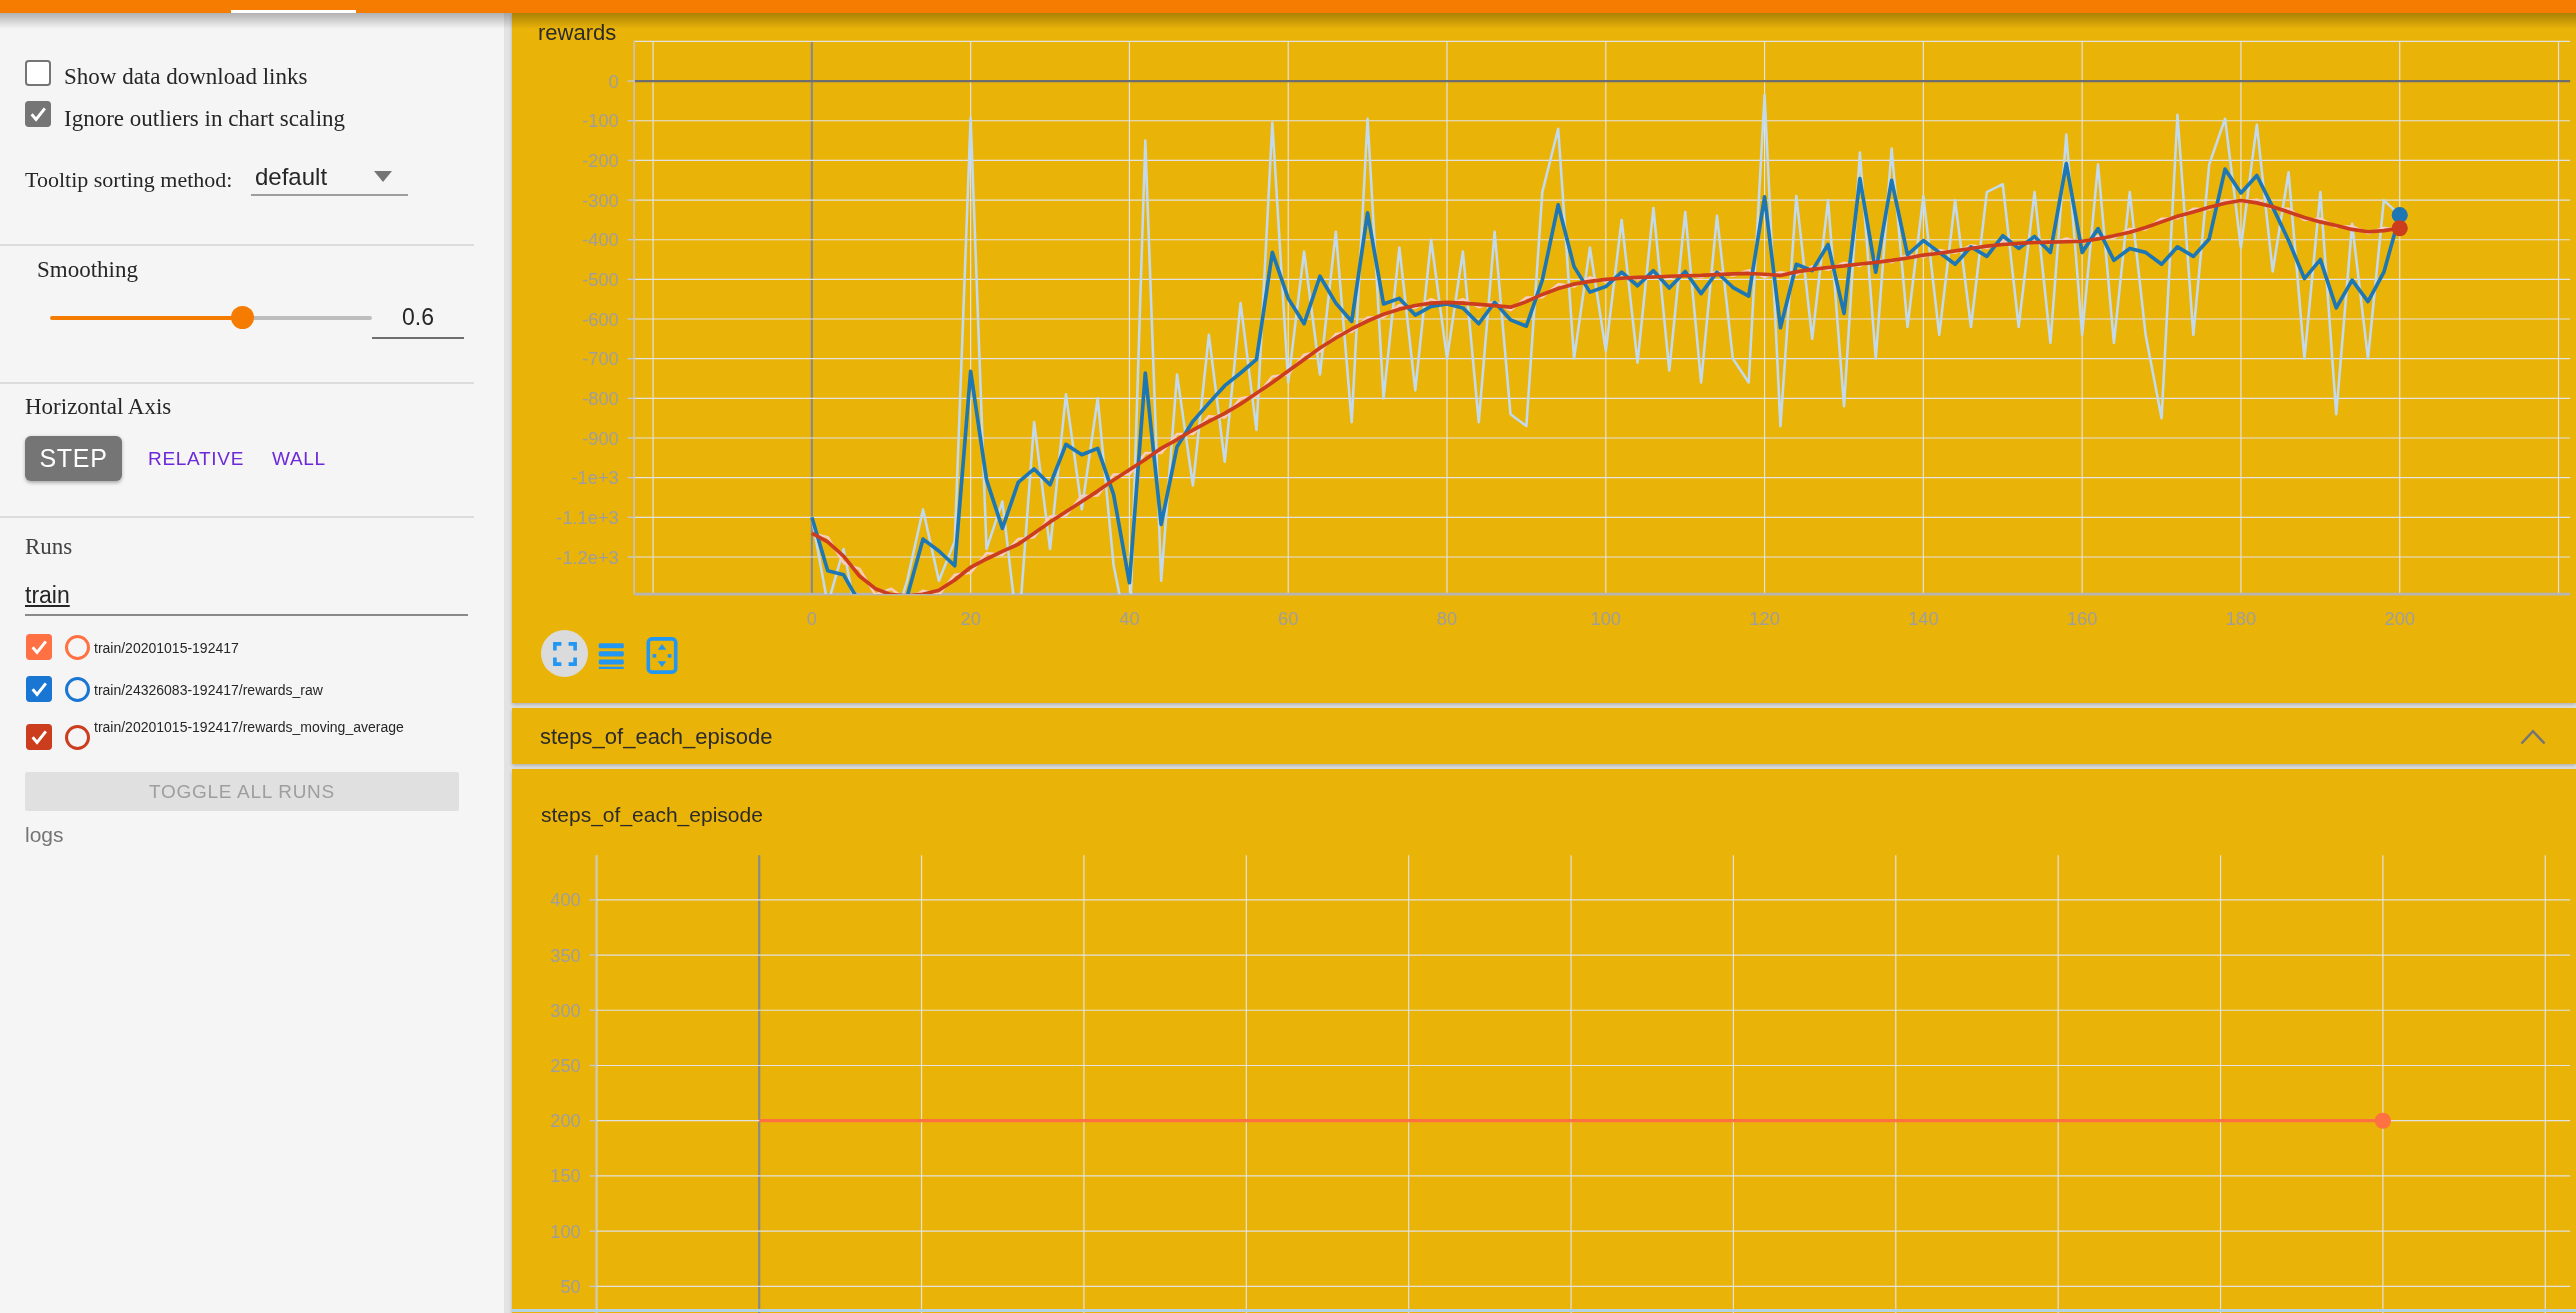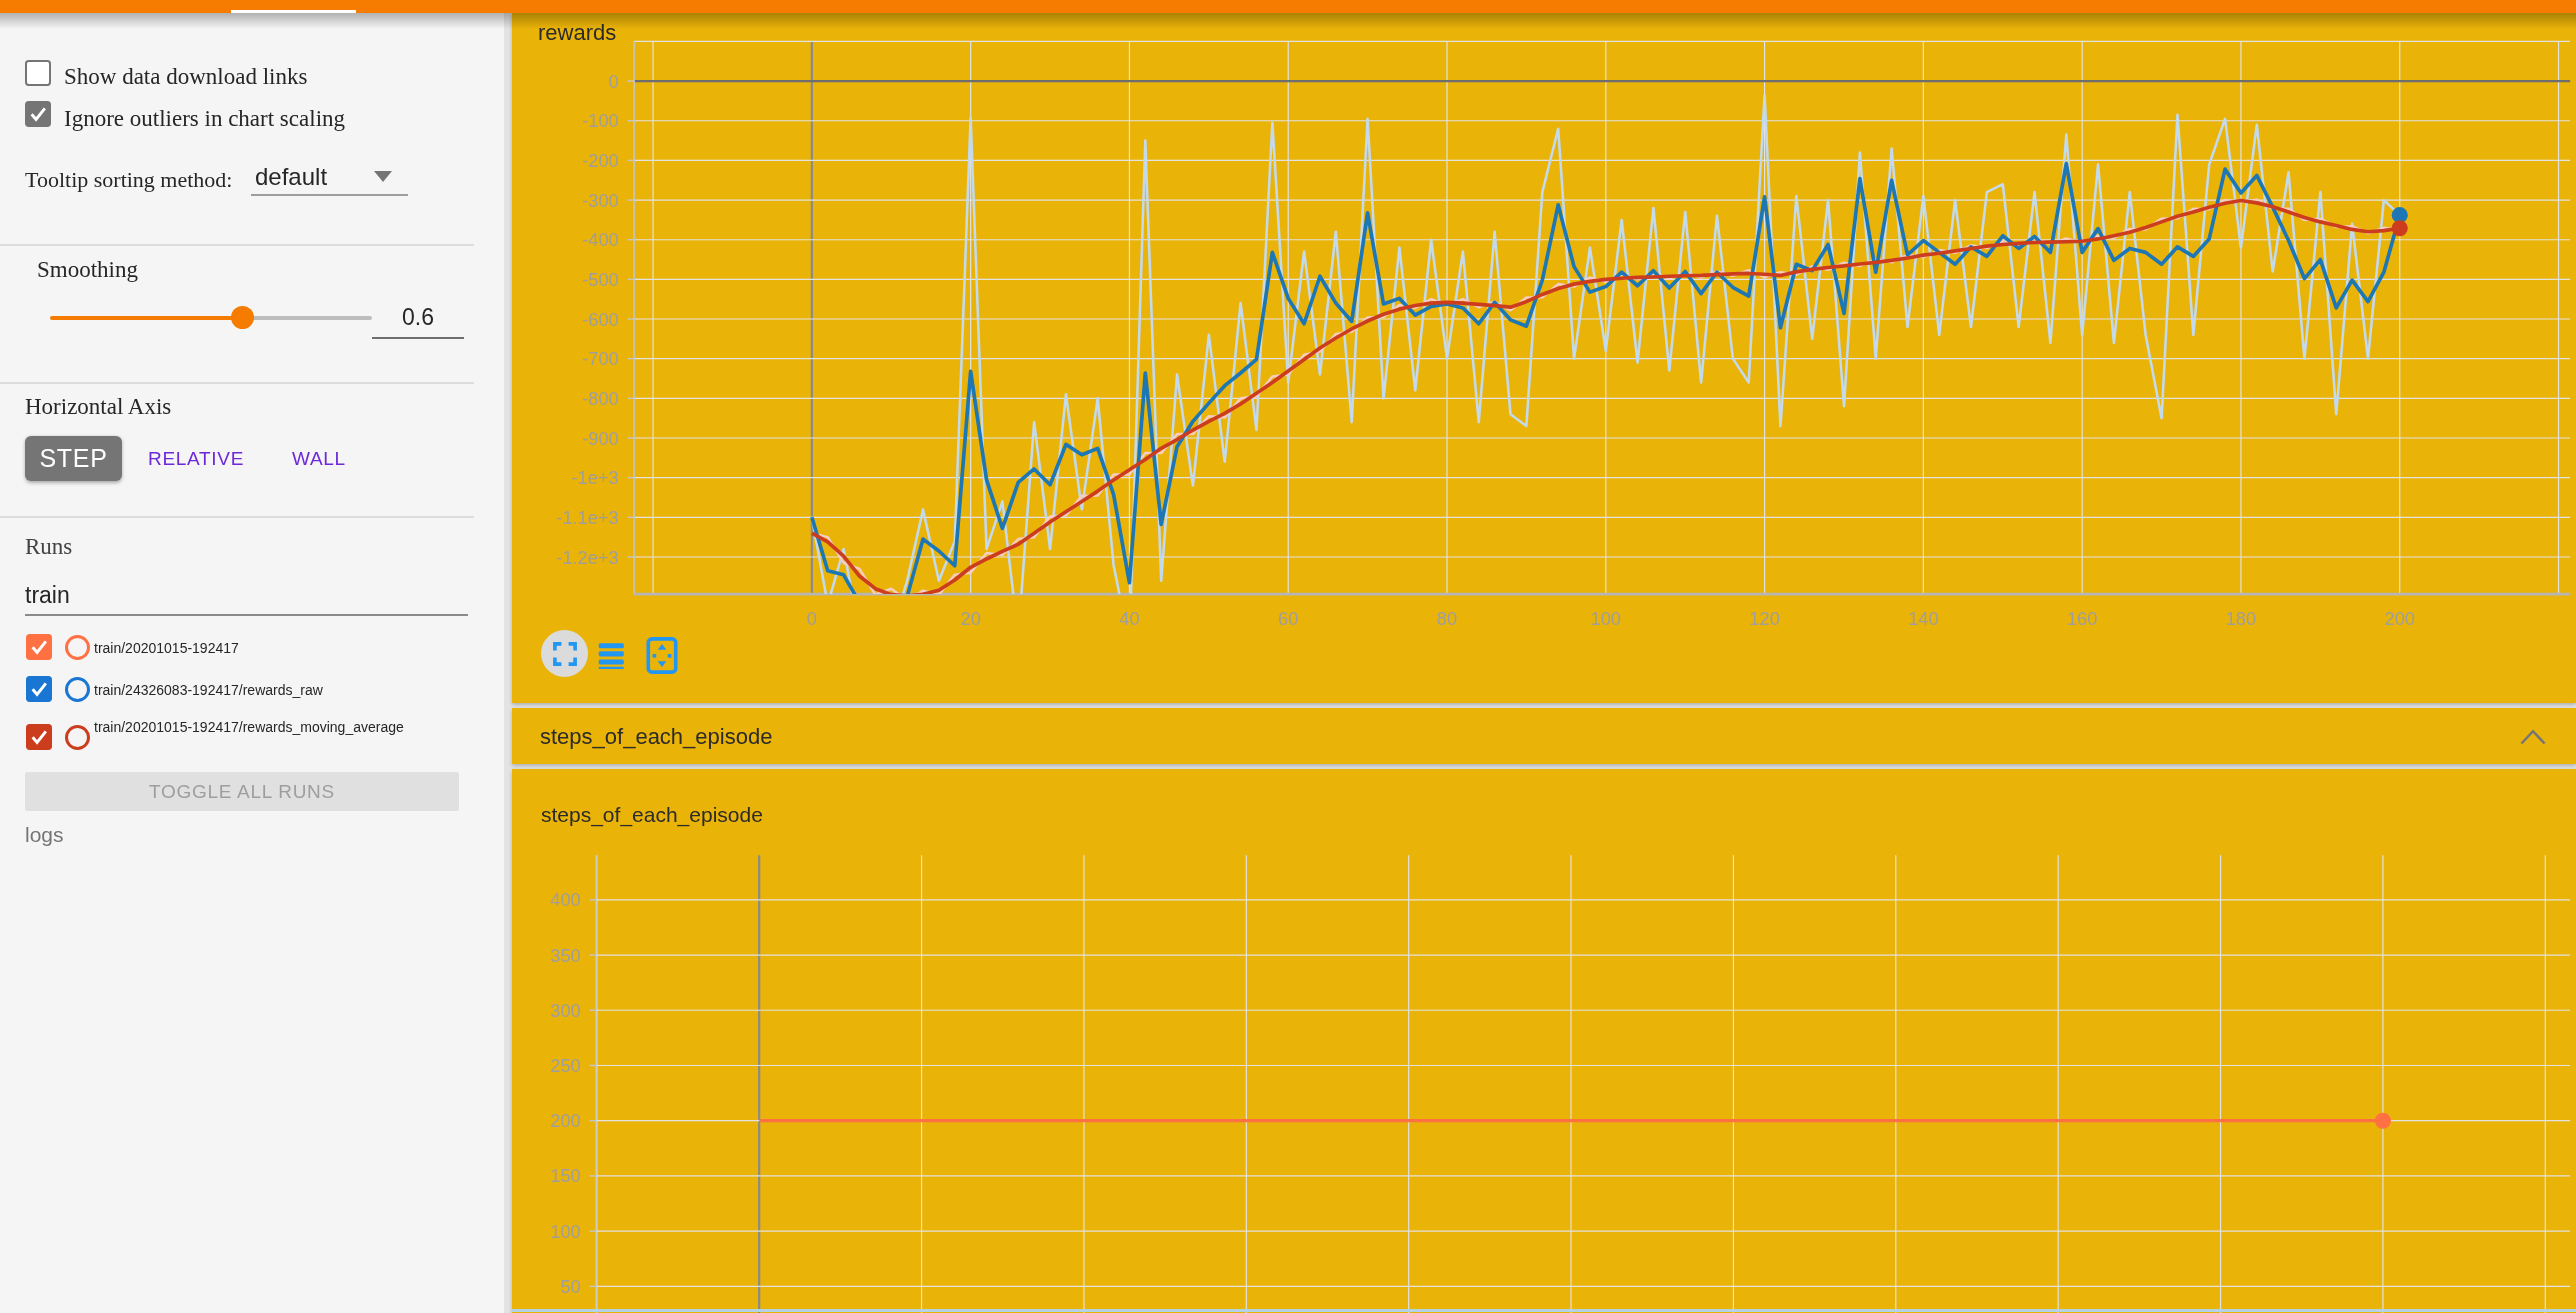--- a/index.html
+++ b/index.html
@@ -68,26 +68,26 @@
     <div class="abs slider-track" id="track-off" style="top: 303px; background: rgb(189, 189, 189); left: 243px; width: 129px;"></div>
     <div class="abs slider-thumb" id="thumb" style="top: 293px; left: 231px;"></div>
     <div class="abs" style="left:372px;top:291px;width:92px;text-align:center;font-size:23px;color:#262626;">0.6</div>
     <div class="abs" style="left:372px;top:324px;width:92px;height:1.5px;background:#6f6f6f;"></div>
 
     <div class="abs divider" style="top:369px;"></div>
 
     <div class="abs side-label" style="left:25px;top:381px;">Horizontal Axis</div>
     <div class="abs axis-btn sel" style="left:25px;top:423px;width:97px;height:45px;">STEP</div>
     <div class="abs axis-opt" style="left:148px;top:423px;">RELATIVE</div>
-    <div class="abs axis-opt" style="left:292px;top:423px;">WALL</div>
+    <div class="abs axis-opt" style="left:272px;top:423px;">WALL</div>
 
     <div class="abs divider" style="top:503px;"></div>
 
     <div class="abs side-label" style="left:25px;top:521px;color:#424242;">Runs</div>
-    <div class="abs" style="left:25px;top:569px;font-size:23px;color:#262626;">train</div>
+    <div class="abs" style="left:25px;top:569px;font-size:23px;color:#262626;text-decoration:underline;">train</div>
     <div class="abs filter-underline" style="left:25px;top:601px;width:443px;"></div>
 
     <div class="abs run-row" style="left:26px;top:621px;width:446px;height:26px;">
       <div class="abs cbx checked" style="left: 0px; top: 0px; background: rgb(255, 112, 67);">
         <svg width="20.5" height="20.5" viewBox="0 0 28 28">
             <polyline points="5,14 11,21 23,6" fill="none" stroke="#ffffff" stroke-width="4"></polyline>
           </svg>
       </div>
       <div class="abs ring" style="left: 39px; top: 0.7px; border-color: rgb(255, 112, 67);"></div>
       <div class="abs run-label" style="left:68px;top:1.5px;width:399px;">train/20201015-192417</div>

